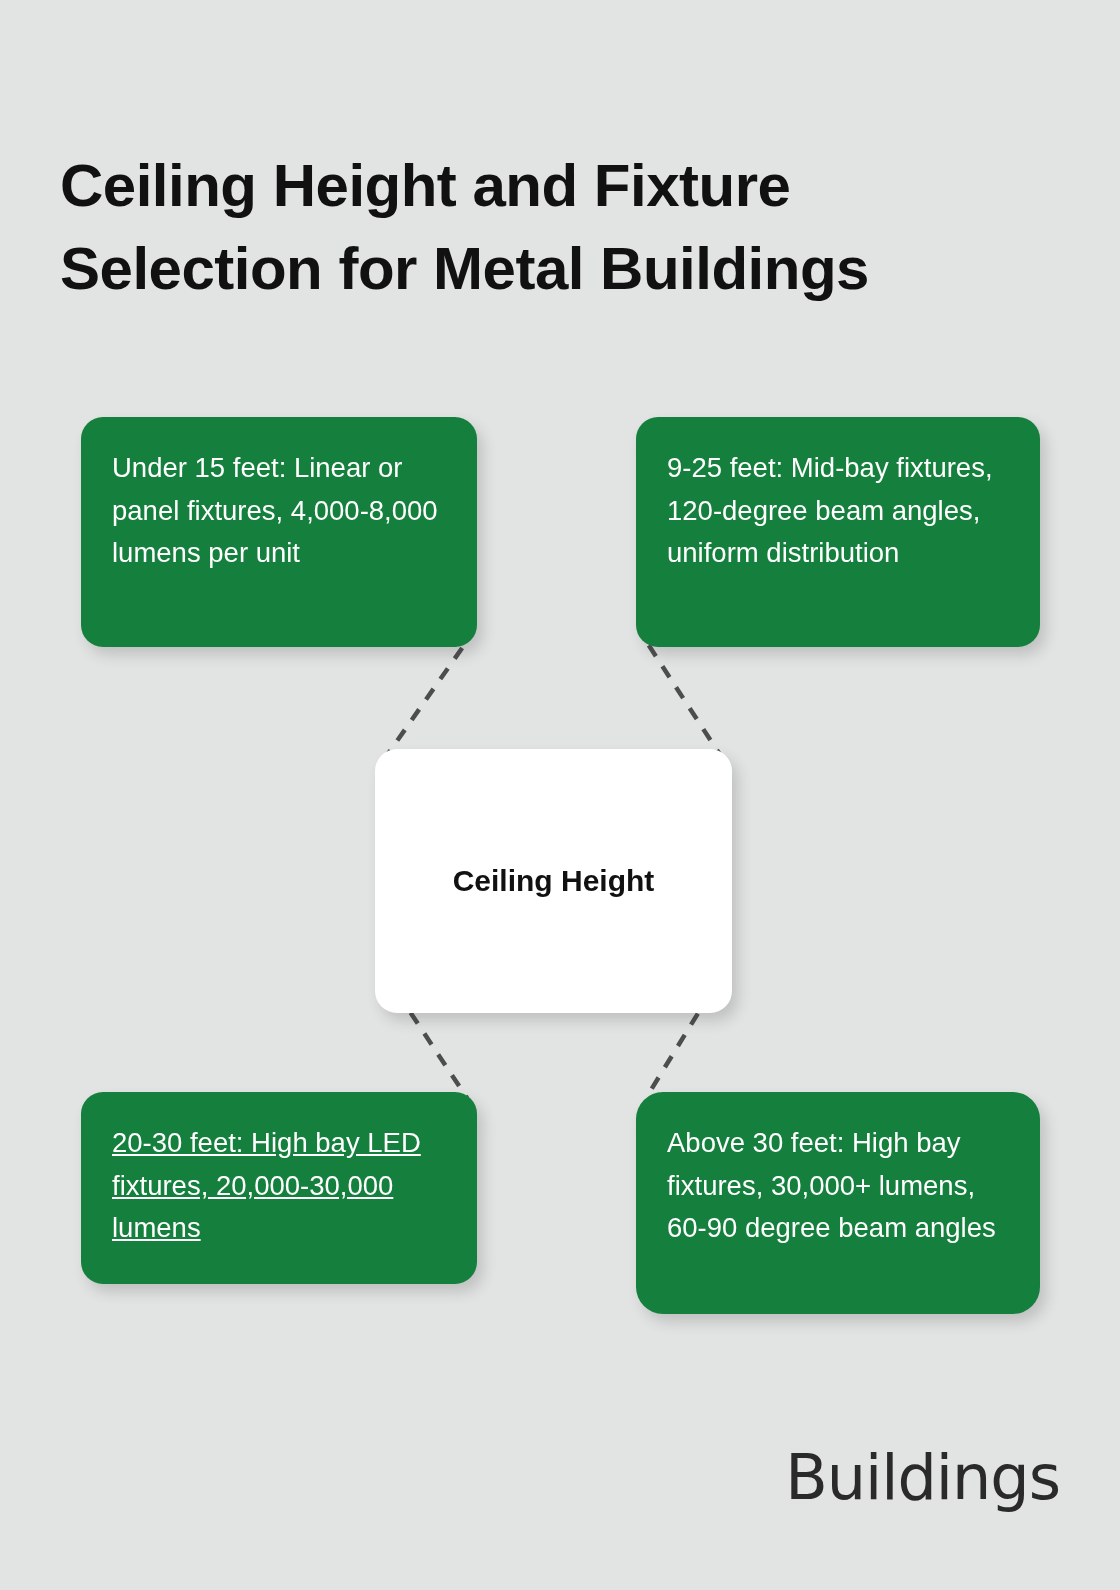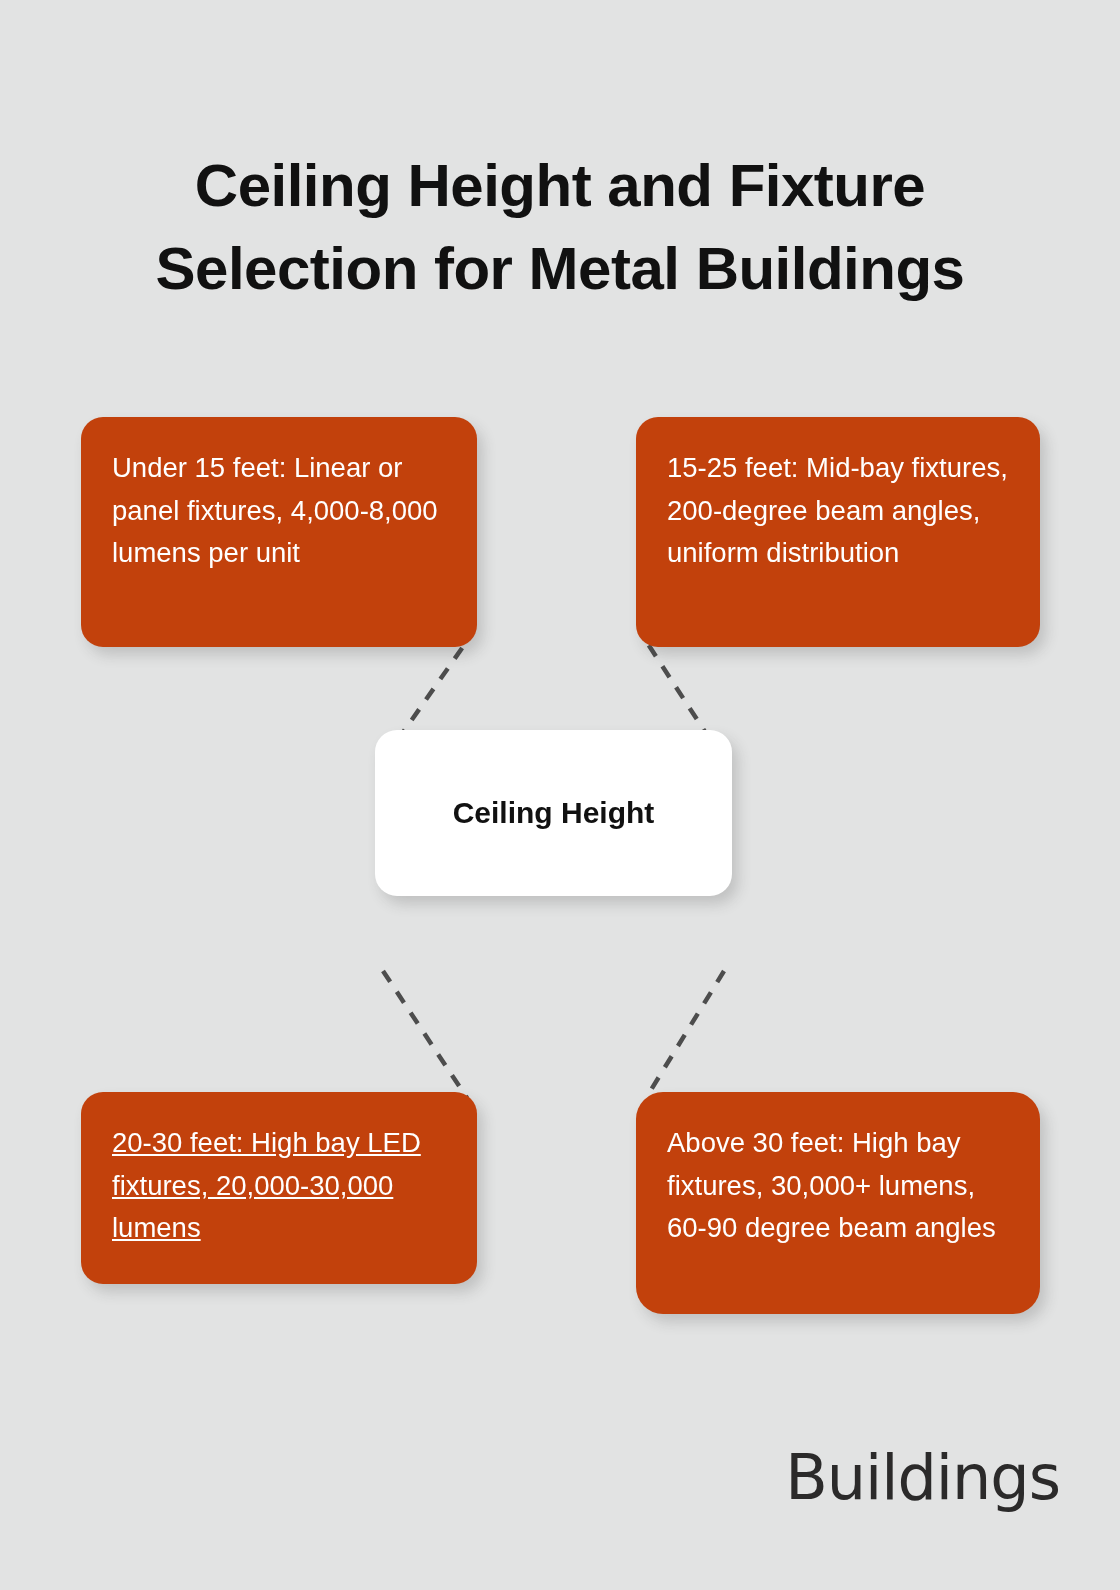--- a/index.html
+++ b/index.html
@@ -18,21 +18,21 @@
     width: 1120px;
     height: 1590px;
   }
 
   
   .title {
     position: absolute;
     left: 60px;
     top: 105px;
     width: 1000px;
-    text-align: center;
+    text-align: left;
     font-size: 60px;
     line-height: 1.38;
     font-weight: 700;
     color: #111111;
     letter-spacing: -0.5px;
   }
 
   
   .connectors {
     position: absolute;
@@ -43,21 +43,21 @@
   }
 
   
   .node {
     position: absolute;
     box-sizing: border-box;
     border-radius: 22px;
     box-shadow: 6px 8px 14px rgba(60, 60, 60, 0.20);
   }
   .branch-card {
-    background: #c2410c;
+    background: #15803d;
     color: #ffffff;
     padding: 30px 30px 30px 31px;
     font-size: 27.5px;
     line-height: 1.55;
     font-weight: 400;
   }
   .branch-card .node-text {
     display: block;
   }
 
@@ -68,21 +68,21 @@
     justify-content: center;
     text-align: center;
     color: #111111;
     font-size: 30px;
     font-weight: 700;
   }
 
   
   #card-top-left     { left: 81px;  top: 417px;  width: 396px; height: 230px; }
   #card-top-right    { left: 636px; top: 417px;  width: 404px; height: 230px; }
-  #center            { left: 375px; top: 730px;  width: 357px; height: 166px; }
+  #center            { left: 375px; top: 749px;  width: 357px; height: 264px; }
   #card-bottom-left  { left: 81px;  top: 1092px; width: 396px; height: 192px; text-decoration: underline; }
   #card-bottom-right { left: 636px; top: 1092px; width: 404px; height: 222px; border-radius: 27px; }
 
   
   .logo {
     position: absolute;
     right: 60px;
     top: 1441px;
     font-size: 62px;
     font-weight: 400;
@@ -103,21 +103,21 @@
     <line x1="724" y1="761" x2="646" y2="641" stroke="#4d4d4d" stroke-width="4.5" stroke-dasharray="13 12" stroke-linecap="butt"></line>
     <line x1="383" y1="971" x2="467" y2="1098" stroke="#4d4d4d" stroke-width="4.5" stroke-dasharray="13 12" stroke-linecap="butt"></line>
     <line x1="724" y1="971" x2="646" y2="1098" stroke="#4d4d4d" stroke-width="4.5" stroke-dasharray="13 12" stroke-linecap="butt"></line>
   </svg>
 
   <div class="node branch-card" id="card-top-left">
     <span class="node-text">Under 15 feet: Linear or panel fixtures, 4,000-8,000 lumens per unit</span>
   </div>
 
   <div class="node branch-card" id="card-top-right">
-    <span class="node-text">15-25 feet: Mid-bay fixtures, 200-degree beam angles, uniform distribution</span>
+    <span class="node-text">9-25 feet: Mid-bay fixtures, 120-degree beam angles, uniform distribution</span>
   </div>
 
   <div class="node center-node" id="center">
     <span>Ceiling Height</span>
   </div>
 
   <div class="node branch-card" id="card-bottom-left">
     <span class="node-text">20-30 feet: High bay LED fixtures, 20,000-30,000 lumens</span>
   </div>
 

